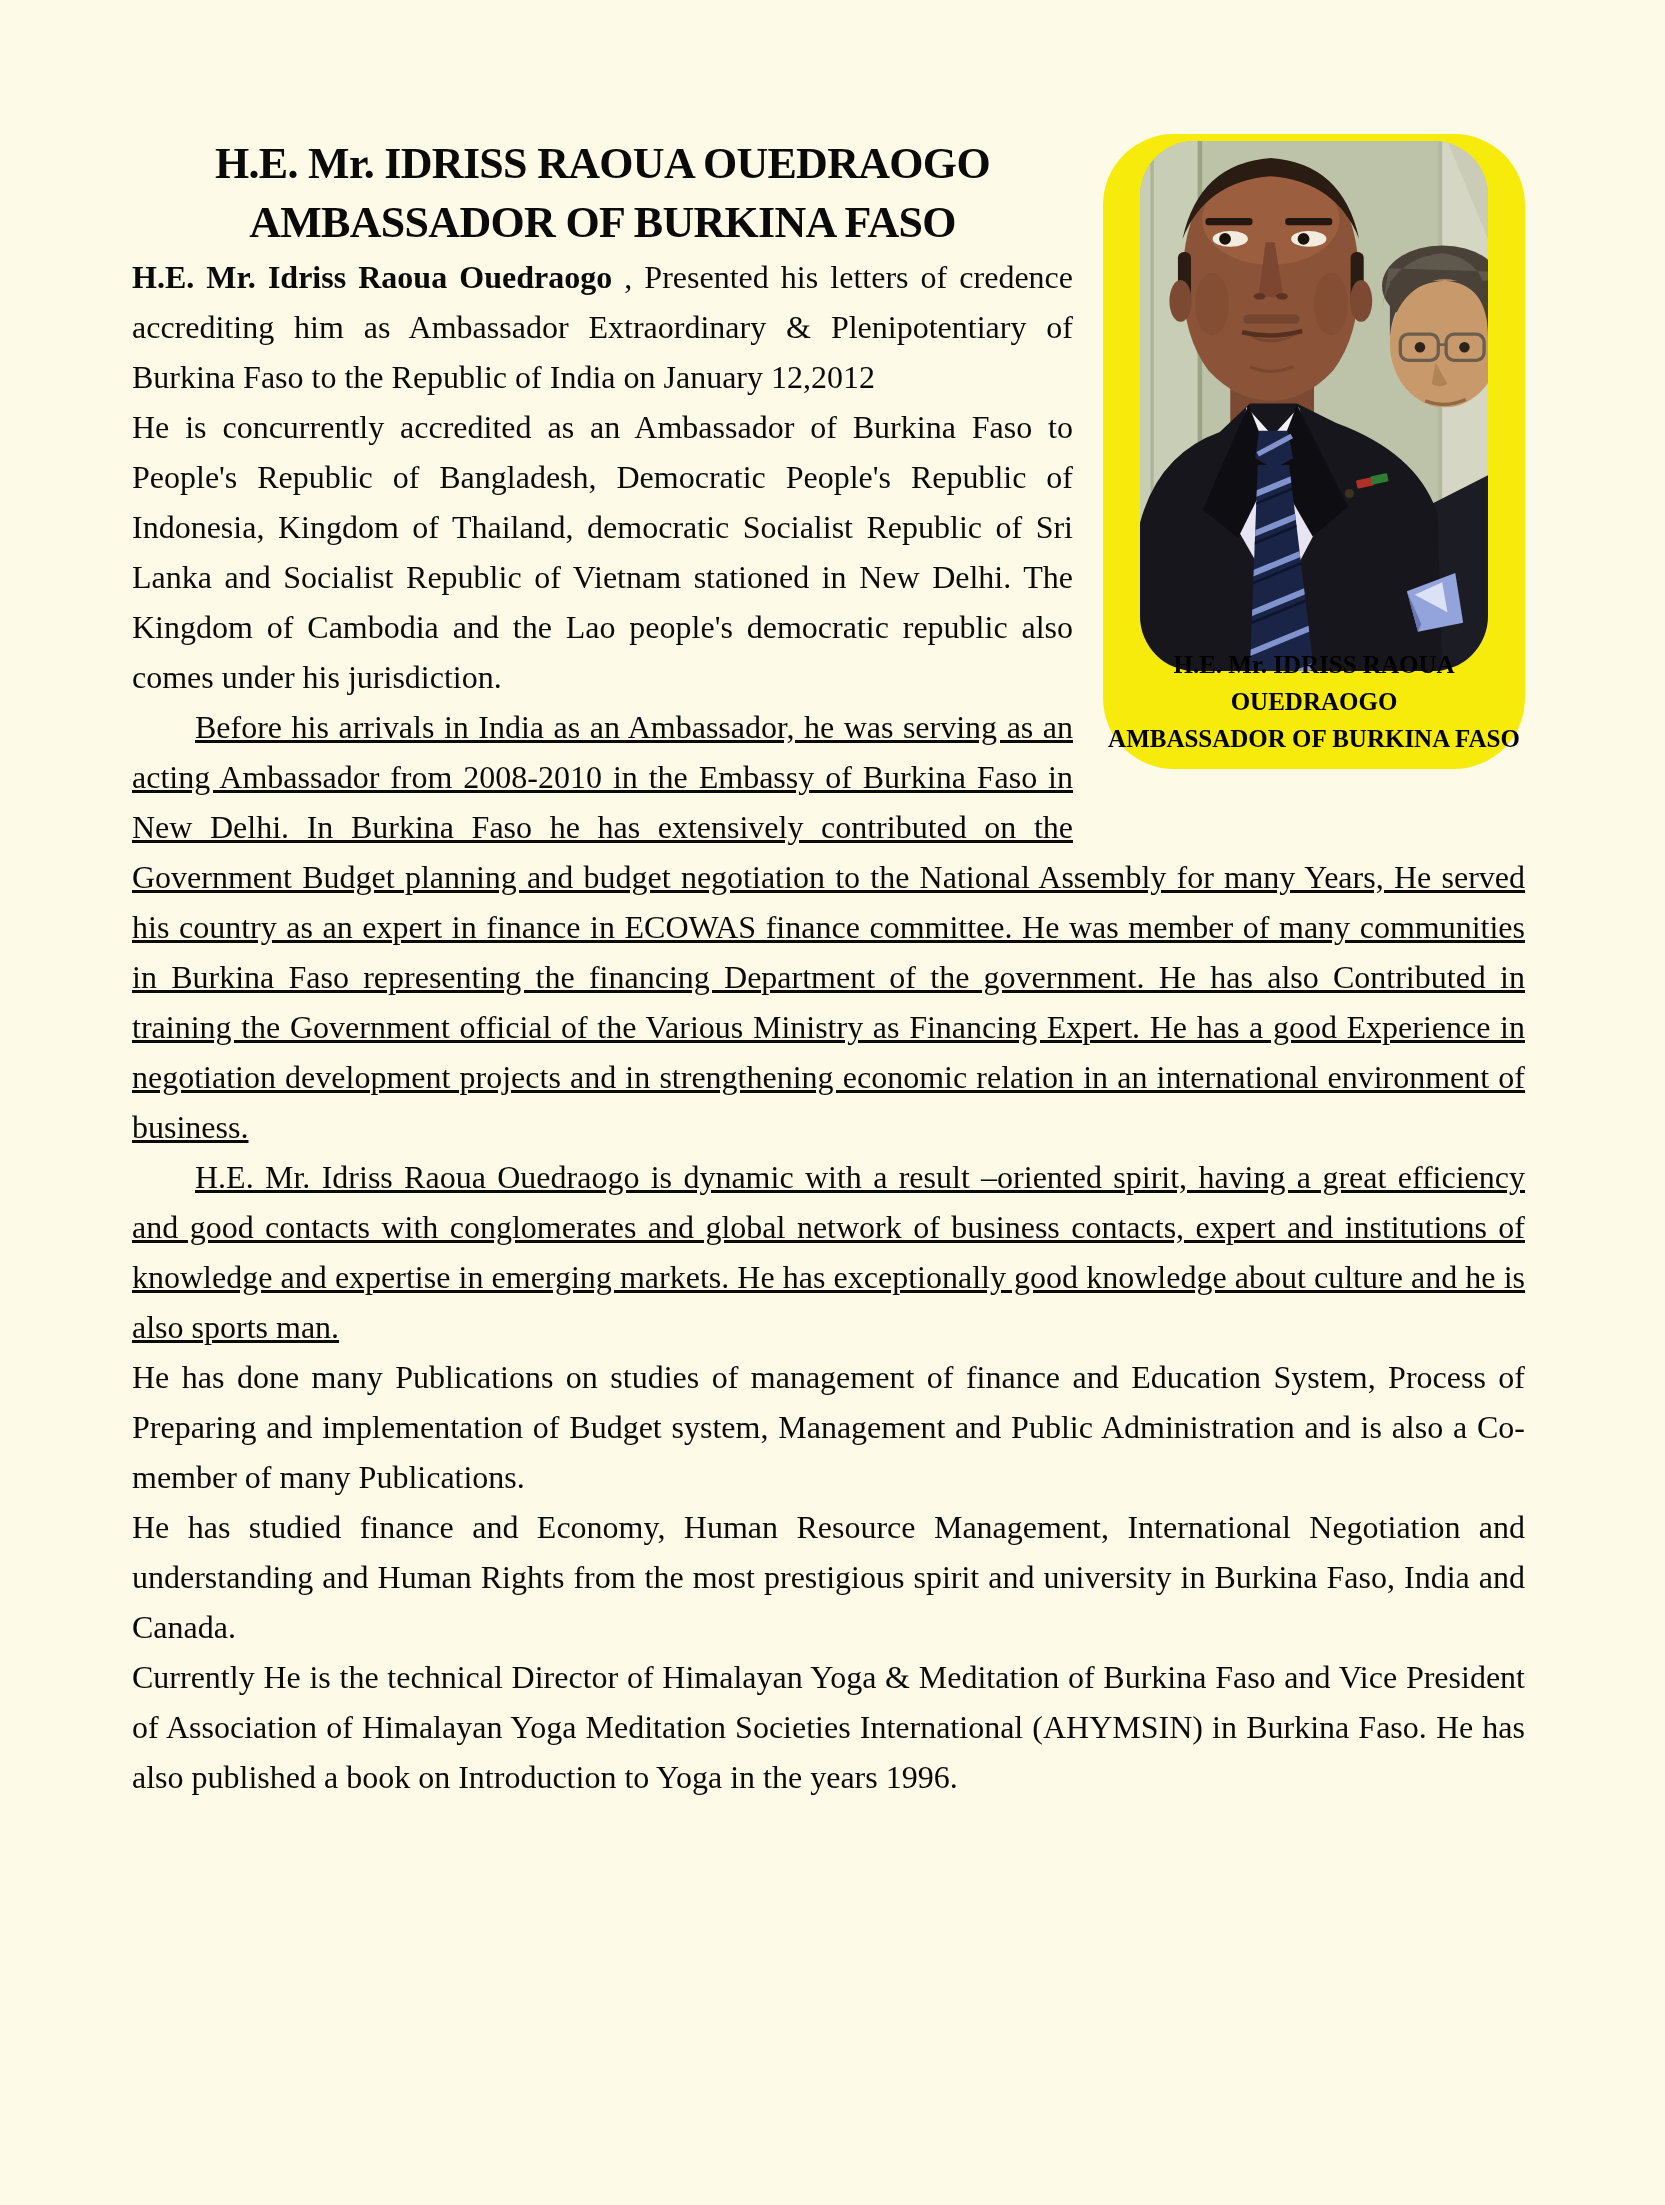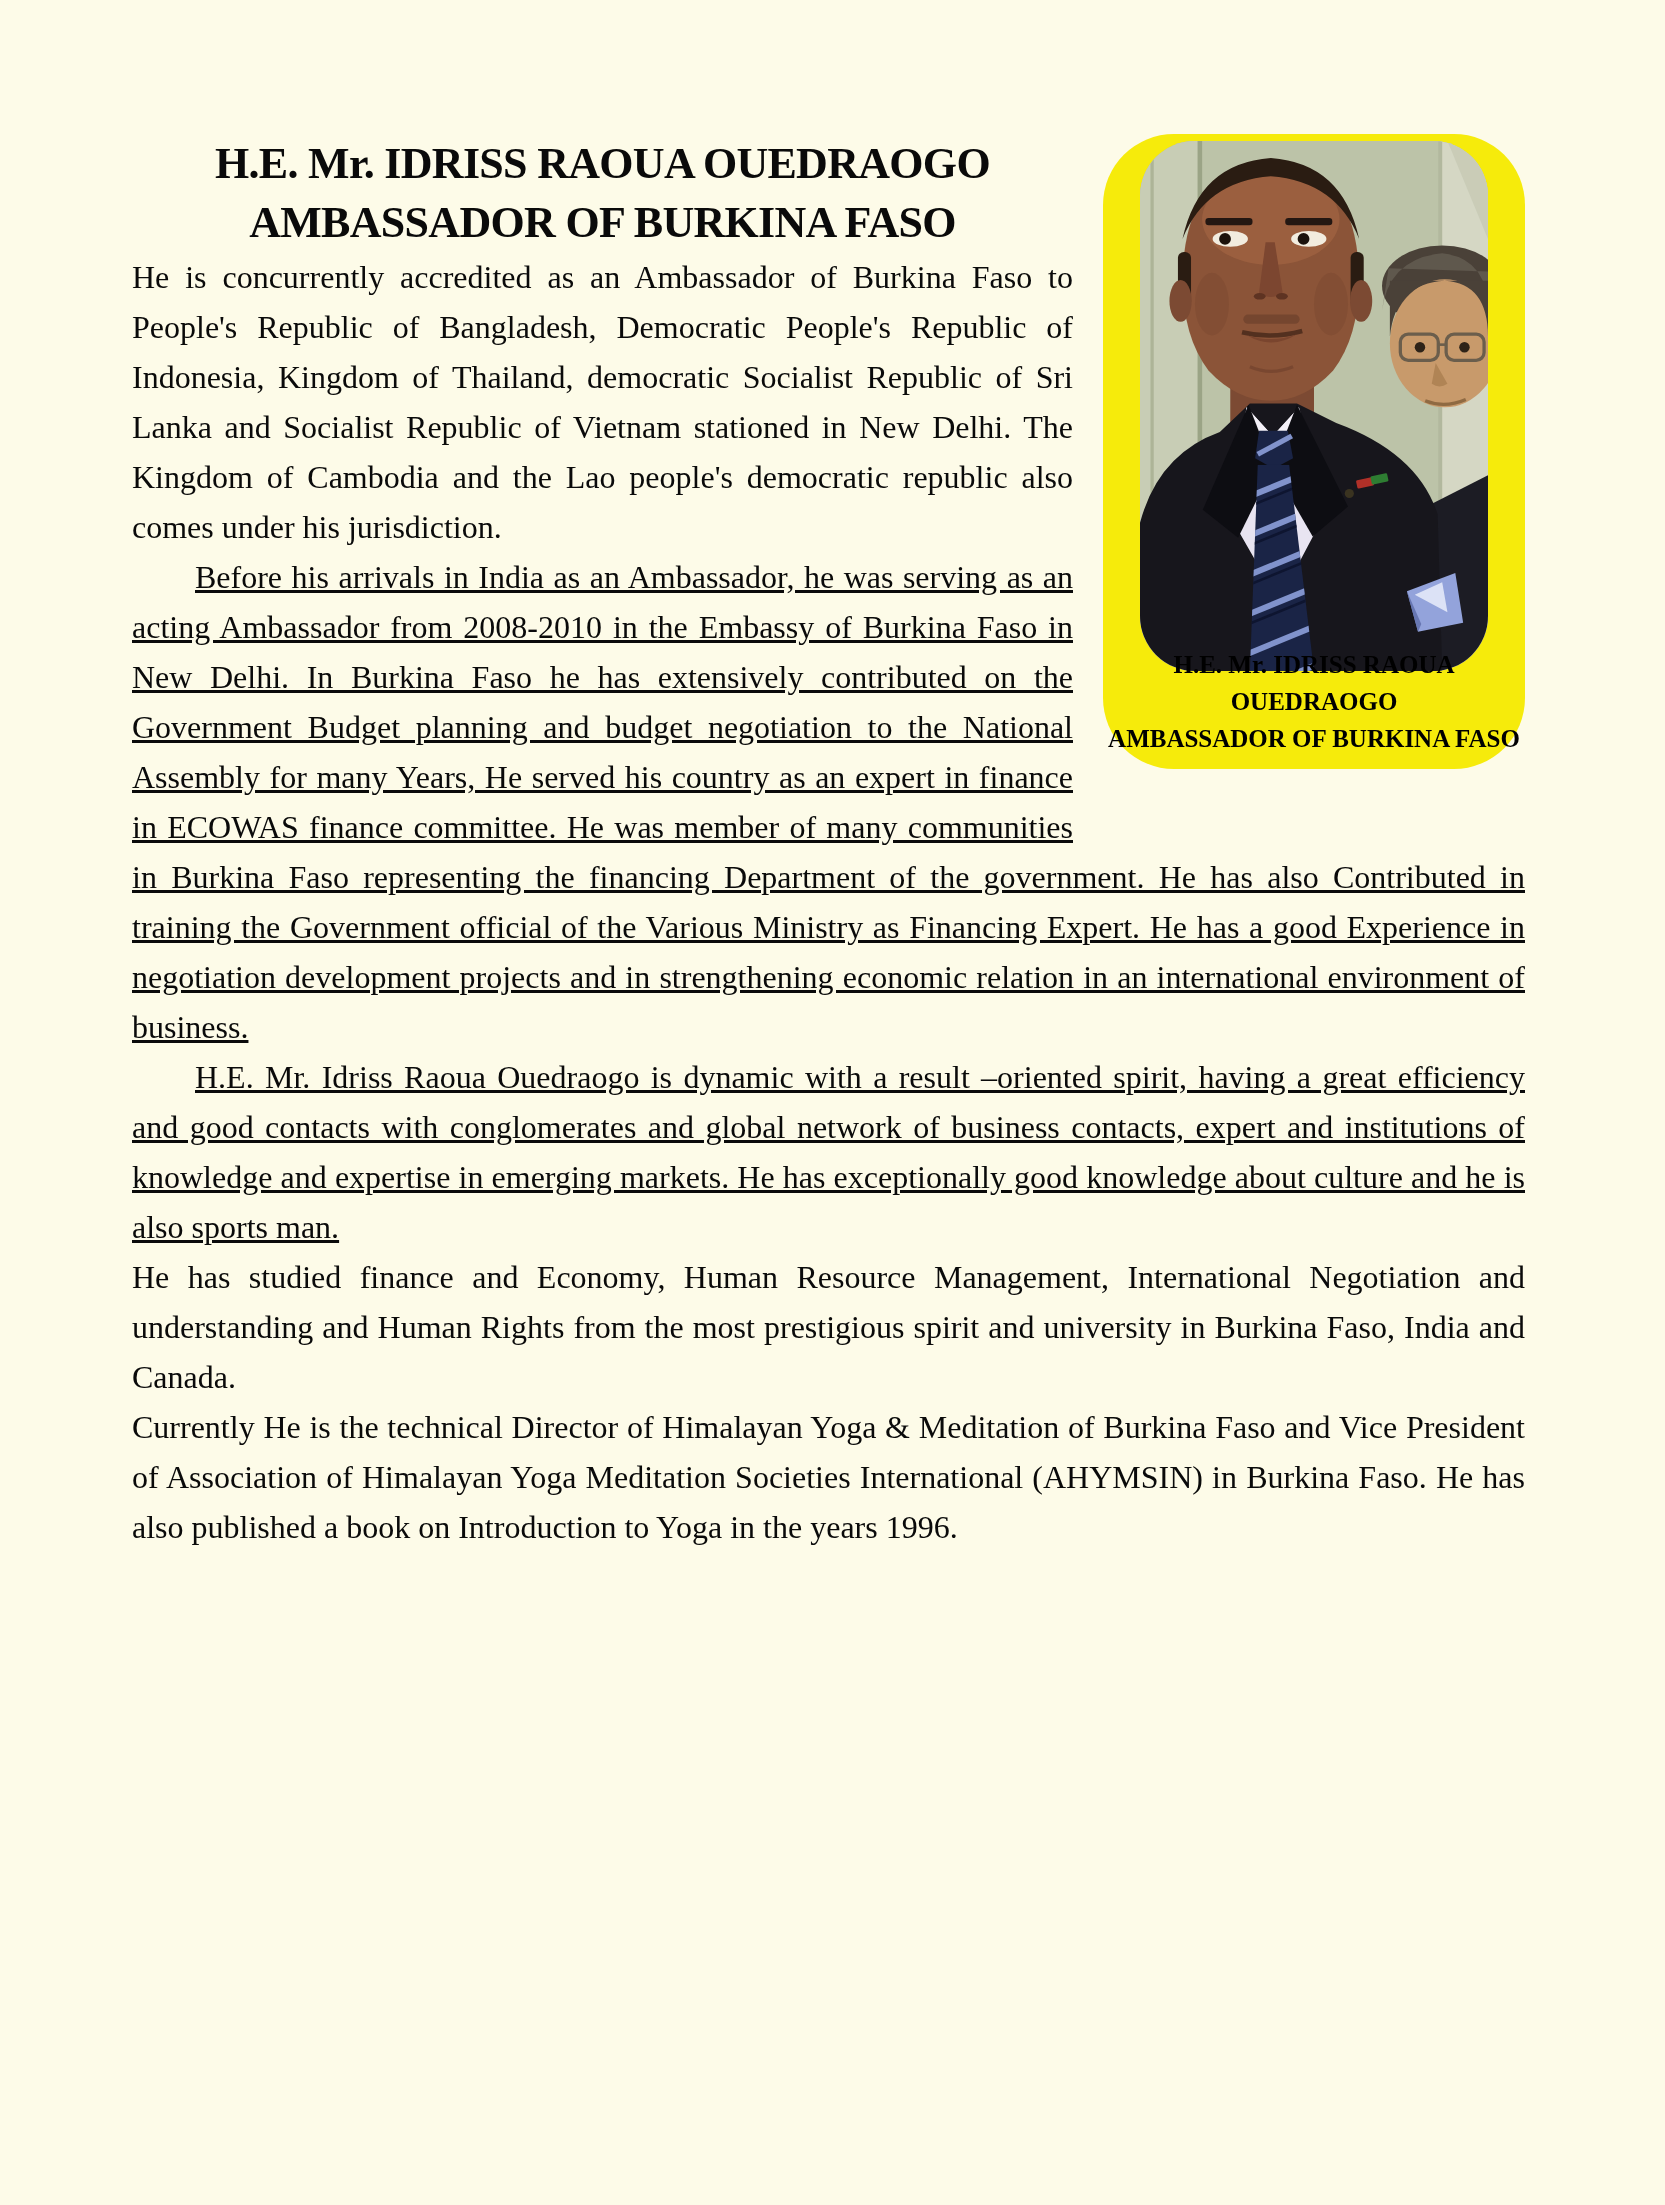--- a/index.html
+++ b/index.html
@@ -182,27 +182,29 @@
       </div>
       <div class="photo-caption">
         <div>H.E. Mr. IDRISS RAOUA OUEDRAOGO</div>
         <div>AMBASSADOR OF BURKINA FASO</div>
       </div>
     </div>
 
     <h1 class="title">H.E. Mr. IDRISS RAOUA OUEDRAOGO</h1>
     <h1 class="title">AMBASSADOR OF BURKINA FASO</h1>
 
+    <p class="body-par"><span class="bold">H.E. Mr. Idriss Raoua Ouedraogo</span><span> , Presented his letters of credence accrediting him as Ambassador Extraordinary &amp; Plenipotentiary of Burkina Faso to the Republic of India on January 12,2012</span></p>
 
     <p class="body-par">He is concurrently accredited as an Ambassador of Burkina Faso to People's Republic of Bangladesh, Democratic People's Republic of Indonesia, Kingdom of Thailand, democratic Socialist Republic of Sri Lanka and Socialist Republic of Vietnam stationed in New Delhi. The Kingdom of Cambodia and the Lao people's democratic republic also comes under his jurisdiction.</p>
 
     <p class="body-par indent">Before his arrivals in India as an Ambassador, he was serving as an acting Ambassador from 2008-2010 in the Embassy of Burkina Faso in New Delhi. In Burkina Faso he has extensively contributed on the Government Budget planning and budget negotiation to the National Assembly for many Years, He served his country as an expert in finance in ECOWAS finance committee. He was member of many communities in Burkina Faso representing the financing Department of the government. He has also Contributed in training the Government official of the Various Ministry as Financing Expert. He has a good Experience in negotiation development projects and in strengthening economic relation in an international environment of business.</p>
 
     <p class="body-par indent">H.E. Mr. Idriss Raoua Ouedraogo is dynamic with a result –oriented spirit, having a great efficiency and good contacts with conglomerates and global network of business contacts, expert and institutions of knowledge and expertise in emerging markets. He has exceptionally good knowledge about culture and he is also sports man.</p>
 
+    <p class="body-par">He has done many Publications on studies of management of finance and Education System, Process of Preparing and implementation of Budget system, Management and Public Administration and is also a Co-member of many Publications.</p>
 
     <p class="body-par">He has studied finance and Economy, Human Resource Management, International Negotiation and understanding and Human Rights from the most prestigious spirit and university in Burkina Faso, India and Canada.</p>
 
 
     <p class="body-par">Currently He is the technical Director of Himalayan Yoga &amp; Meditation of Burkina Faso and Vice President of Association of Himalayan Yoga Meditation Societies International (AHYMSIN) in Burkina Faso. He has also published a book on Introduction to Yoga in the years 1996.</p>
 
 
   </div>
 </div>
 

